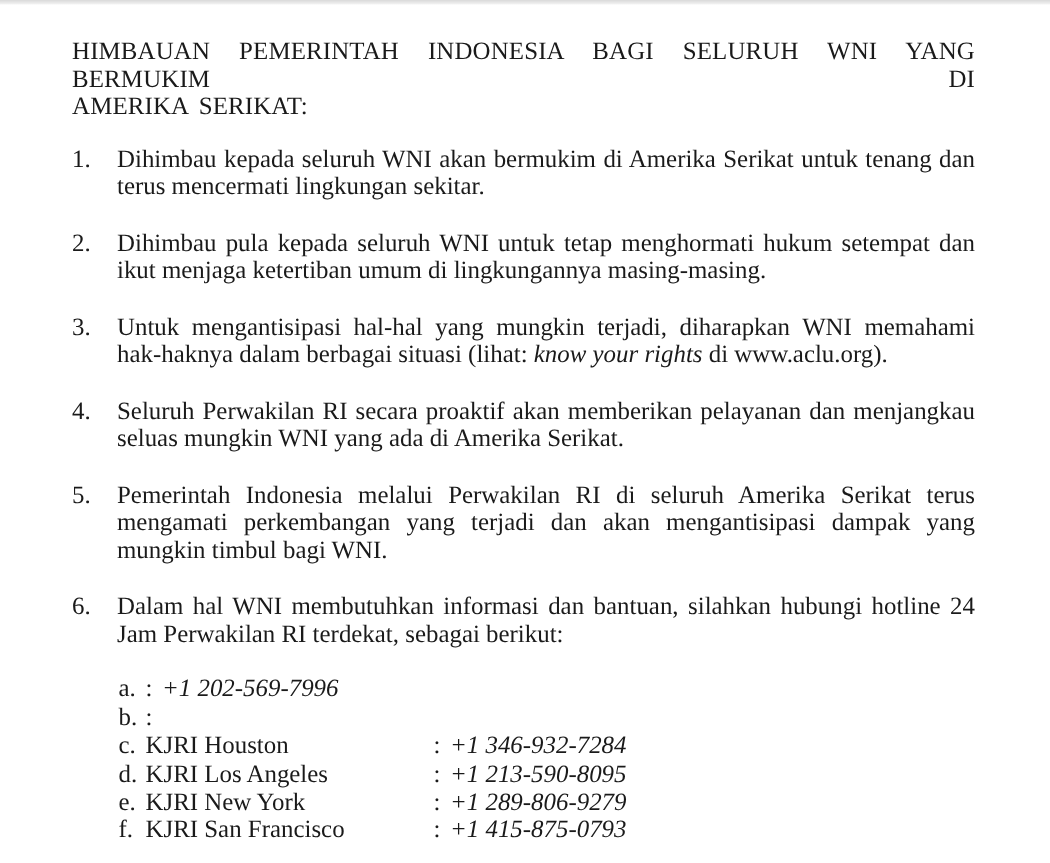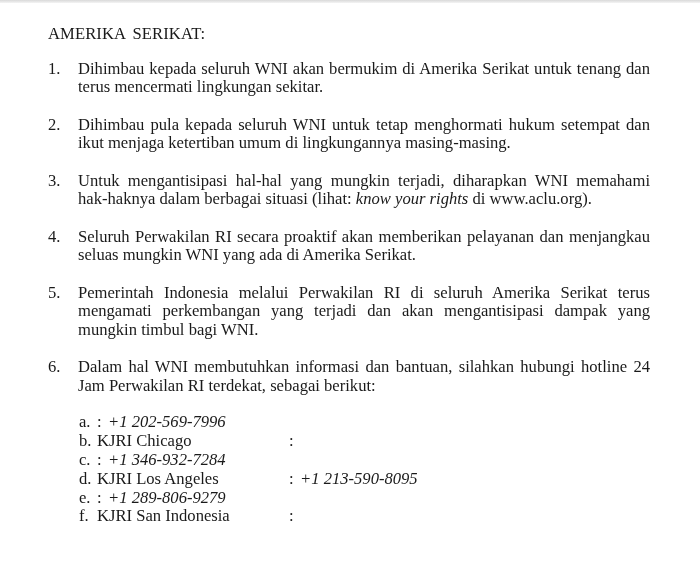--- a/index.html
+++ b/index.html
@@ -38,20 +38,21 @@
   .sub .colon { width: 11px; flex: 0 0 11px; }
   .sub .phone { flex: 1; font-style: italic; }
 </style>
 </head>
 <body>
 
 <div class="top-edge"></div>
 
 <div class="page">
   <div class="heading">
+    <span class="line1">HIMBAUAN PEMERINTAH INDONESIA BAGI SELURUH WNI YANG BERMUKIM DI</span>
     <span>AMERIKA SERIKAT:</span>
   </div>
 
   <div class="item">
     <span class="num">1.</span>
     <span class="txt">Dihimbau kepada seluruh WNI akan bermukim di Amerika Serikat untuk tenang dan terus mencermati lingkungan sekitar.</span>
   </div>
 
   <div class="item">
     <span class="num">2.</span>
@@ -79,38 +80,40 @@
   </div>
 
   <div class="sublist">
     <div class="sub">
       <span class="letter">a.</span>
       <span class="colon">:</span>
       <span class="phone">+1 202-569-7996</span>
     </div>
     <div class="sub">
       <span class="letter">b.</span>
-      <span class="name">KJRI Chicago</span>
       <span class="colon">:</span>
     </div>
     <div class="sub">
       <span class="letter">c.</span>
+      <span class="name">KJRI Houston</span>
       <span class="colon">:</span>
       <span class="phone">+1 346-932-7284</span>
     </div>
     <div class="sub">
       <span class="letter">d.</span>
       <span class="name">KJRI Los Angeles</span>
       <span class="colon">:</span>
       <span class="phone">+1 213-590-8095</span>
     </div>
     <div class="sub">
       <span class="letter">e.</span>
+      <span class="name">KJRI New York</span>
       <span class="colon">:</span>
       <span class="phone">+1 289-806-9279</span>
     </div>
     <div class="sub">
       <span class="letter">f.</span>
-      <span class="name">KJRI San Indonesia</span>
+      <span class="name">KJRI San Francisco</span>
       <span class="colon">:</span>
+      <span class="phone">+1 415-875-0793</span>
     </div>
   </div>
 </div>
 
 </body></html>

